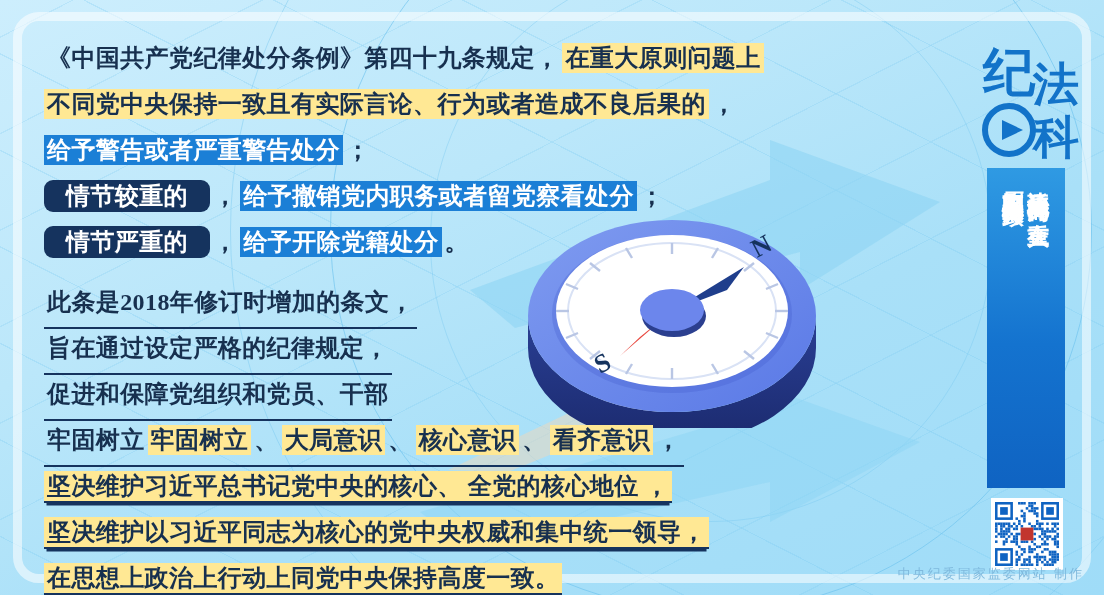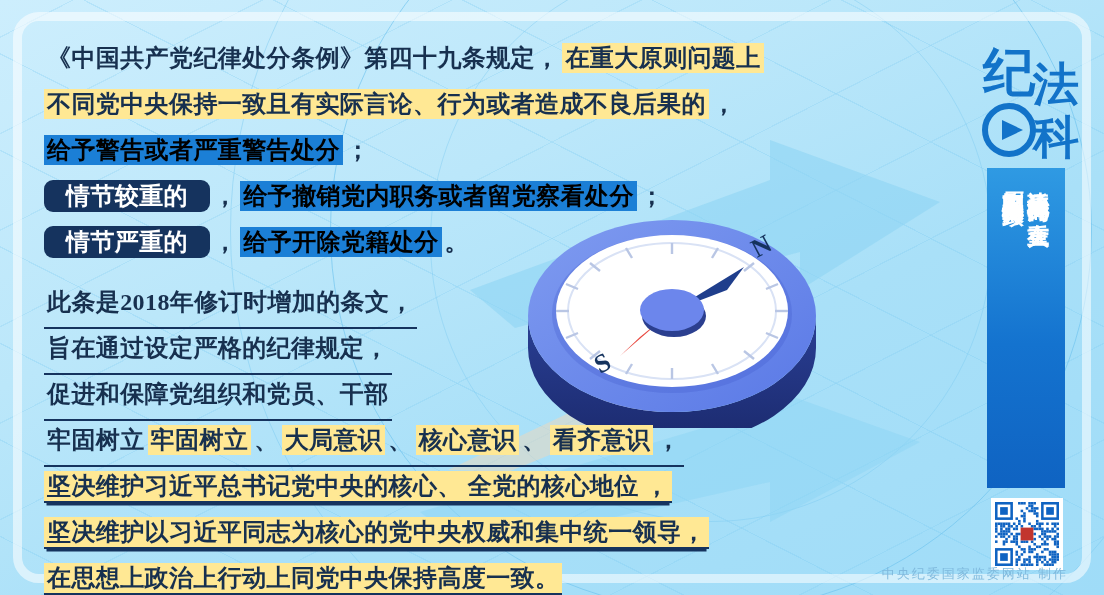--- a/index.html
+++ b/index.html
@@ -31,42 +31,42 @@
     border:9px solid rgba(255,255,255,.55);border-radius:26px;
     box-sizing:border-box;pointer-events:none;}
 
   
   .text-col{position:absolute;left:44px;top:38px;width:720px;}
   .tline{height:40px;line-height:40px;white-space:nowrap;font-size:24px;
     color:#15335e;font-weight:600;letter-spacing:.4px;margin-bottom:6px;}
   .tline.gap{margin-top:20px;}
   .seg{padding:2px 3px;}
   .hl-y{background:#ffe894;color:#17304f;}
-  .hl-b{background:#1b7fd6;color:#000000;}
+  .hl-b{background:#1b7fd6;color:#ffffff;}
   .badge{background:#15335e;color:#ffffff;border-radius:9px;padding:3px 22px;}
   .plain{color:#17304f;}
   .u1{border-bottom:2.5px solid #15335e;padding-bottom:12px;}
   .u2{border-bottom:2.5px solid #15335e;box-shadow:0 5px 0 -2.5px #15335e;padding-bottom:2px;margin-top:17px;}
 
   
   .compass{position:absolute;left:522px;top:198px;width:300px;height:230px;}
 
   
   .rail{position:absolute;right:17px;top:16px;width:120px;height:563px;}
   .logo{position:absolute;left:14px;top:22px;width:104px;height:122px;}
   .vbanner{position:absolute;left:20px;top:152px;width:78px;height:320px;
     background:linear-gradient(180deg,#2f9ae3 0%,#1473cf 55%,#0f63c2 100%);
     display:flex;flex-direction:row-reverse;justify-content:center;gap:2px;padding-top:6px;box-sizing:border-box;}
   .vcol{writing-mode:vertical-rl;text-orientation:upright;color:#fff;font-size:22px;
     font-weight:700;line-height:1.06;letter-spacing:1px;
     font-family:"DejaVu Sans","Liberation Sans",sans-serif;}
   .qr{position:absolute;left:24px;top:482px;width:72px;height:72px;background:#fff;
     padding:4px;box-sizing:border-box;}
   .qr-inner{position:relative;width:100%;height:100%;}
-  .credit{position:absolute;right:36px;bottom:12px;font-size:13px;color:#7fb9dd;
+  .credit{position:absolute;right:20px;bottom:12px;font-size:13px;color:#7fb9dd;
     letter-spacing:2px;font-family:"DejaVu Sans","Liberation Sans",sans-serif;}
 </style>
 </head>
 <body>
 
 <div id="stage">
 
   <div class="bg-layer">
     <div class="iso-grid"></div>
     <div class="arc a1"></div>

